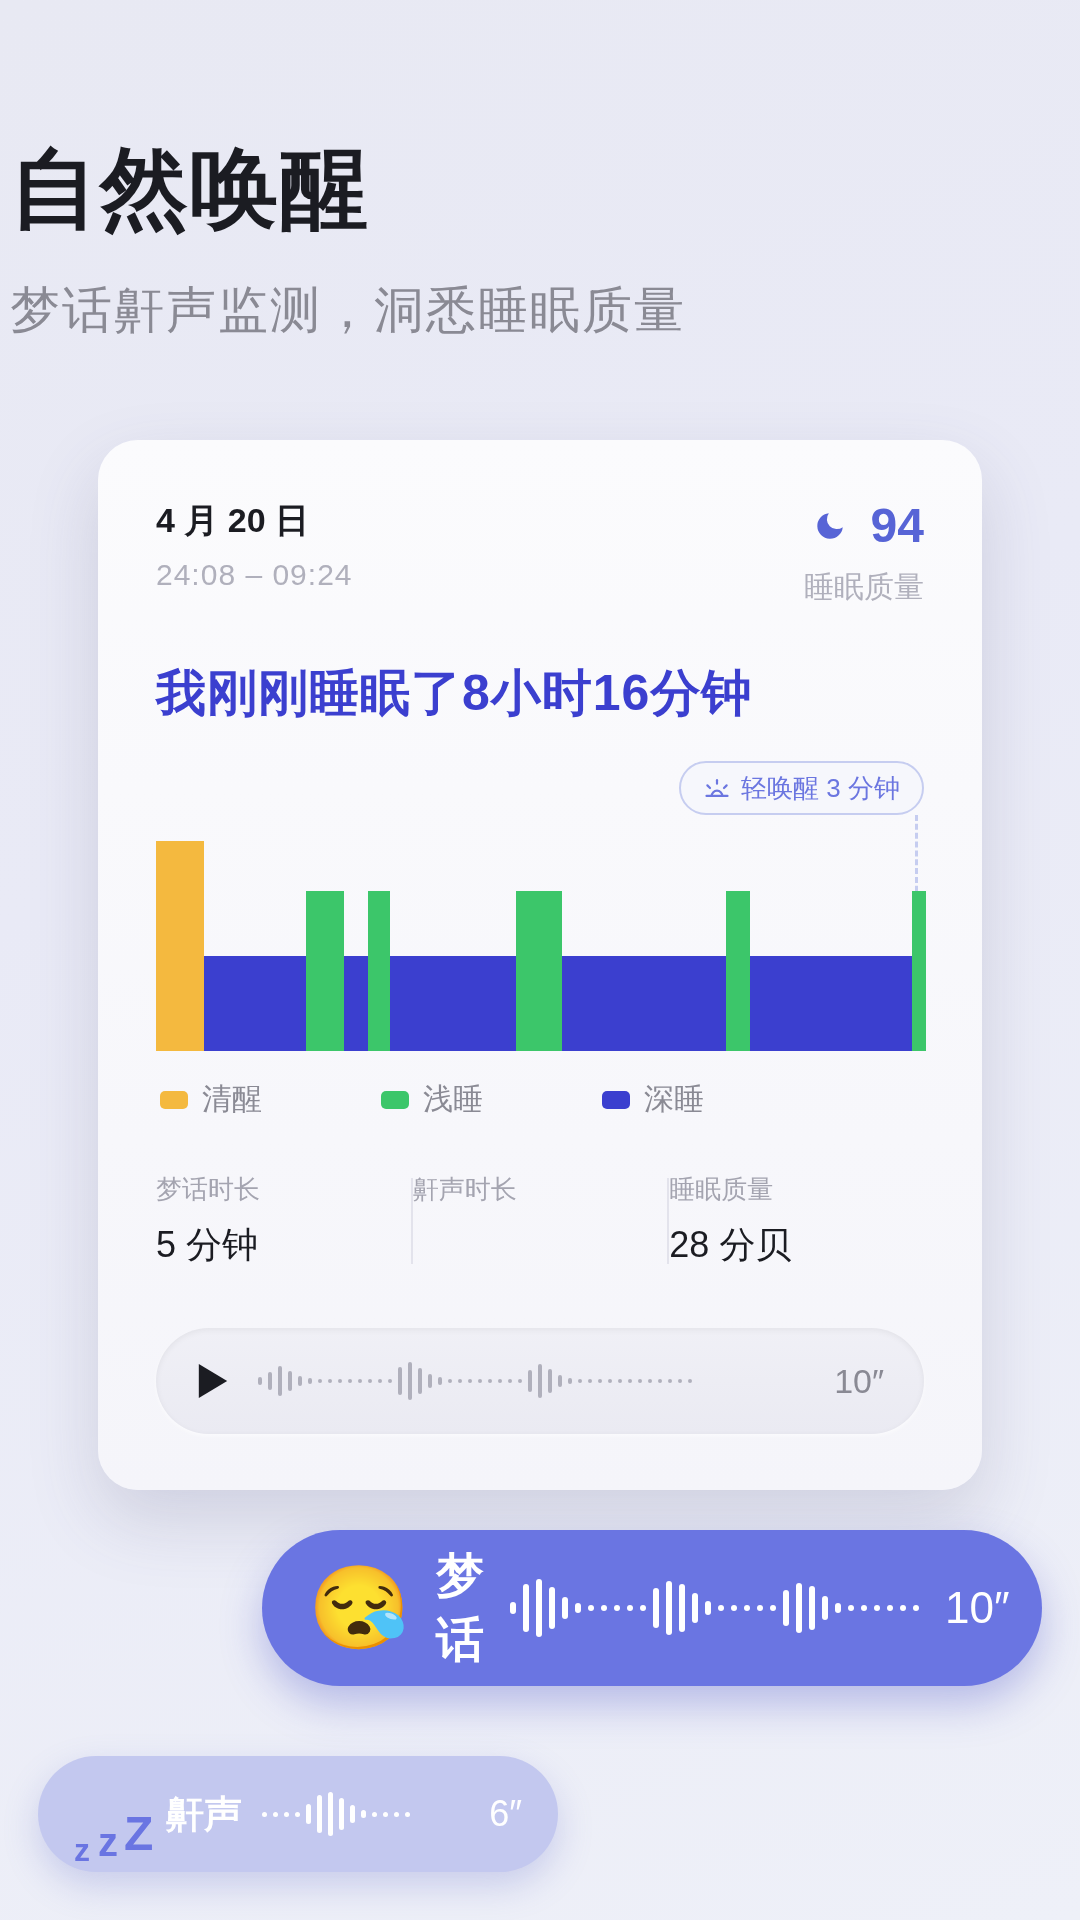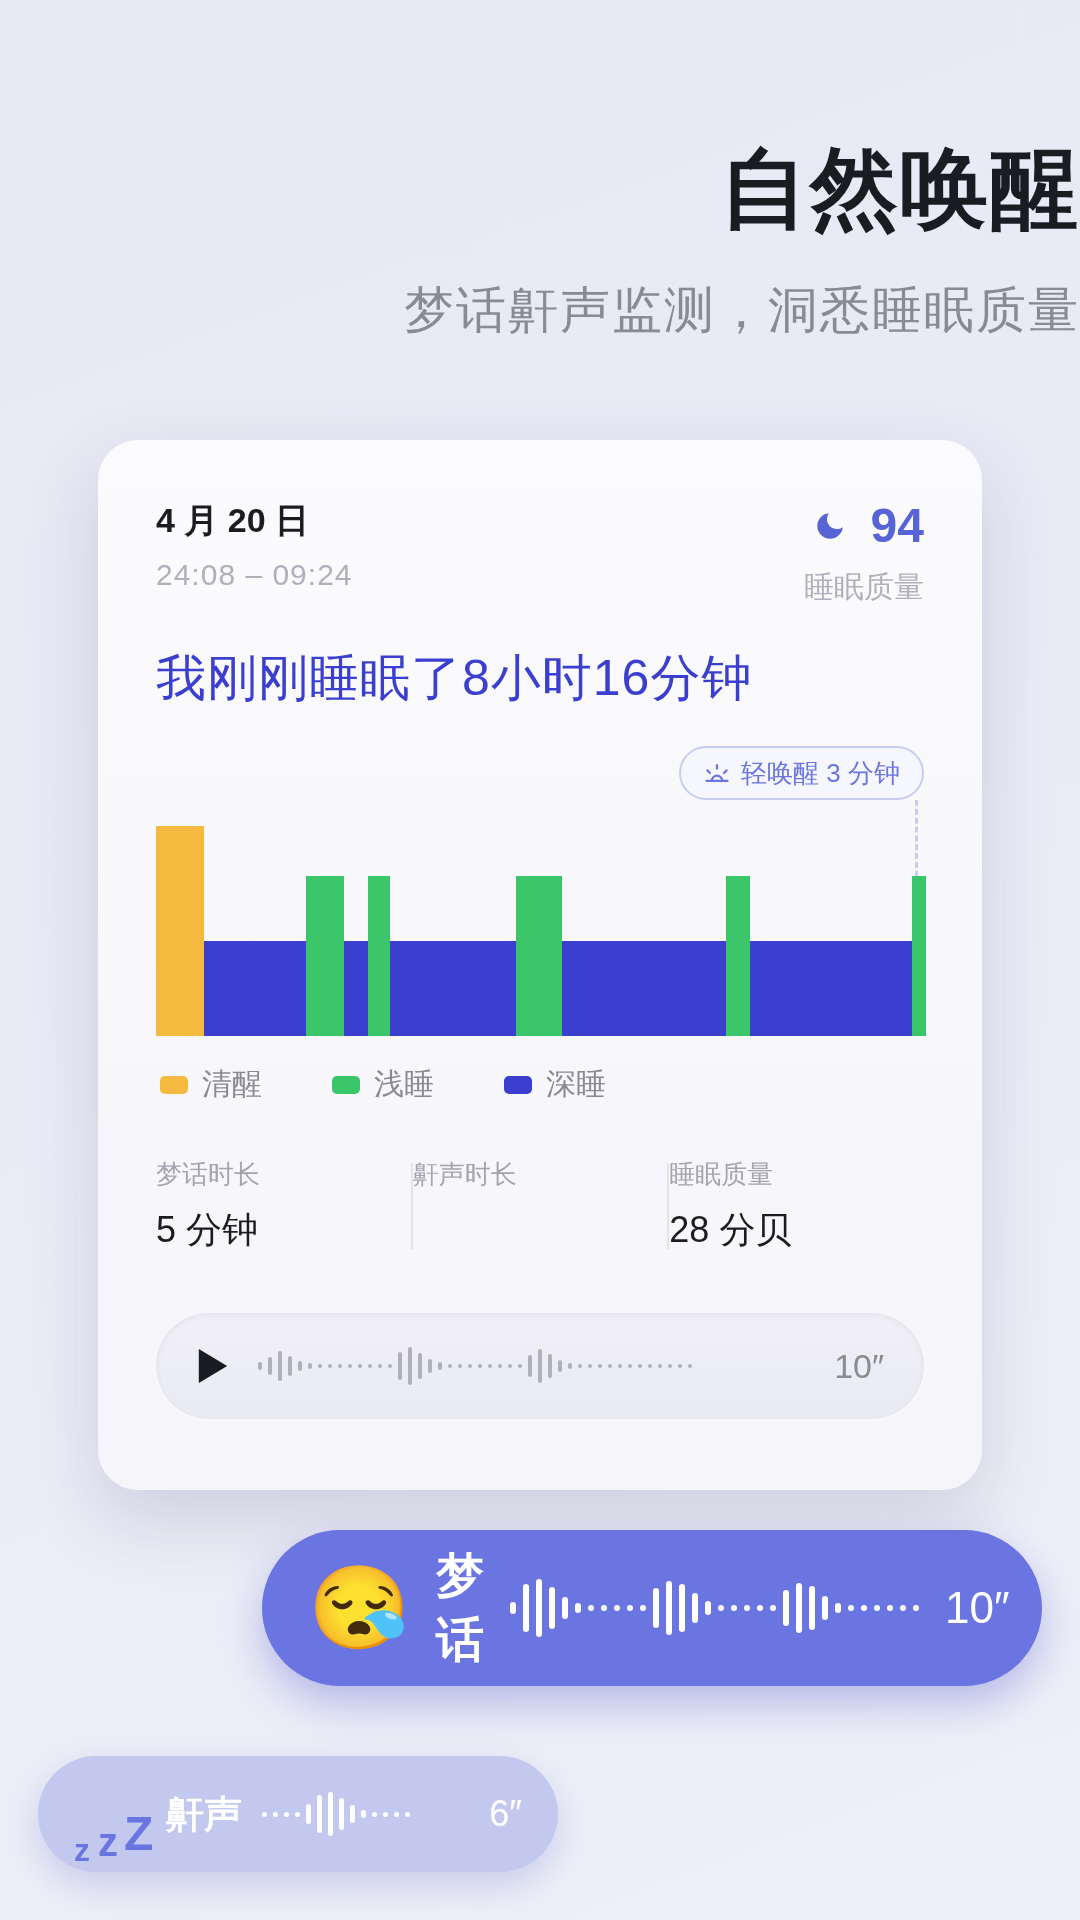--- a/index.html
+++ b/index.html
@@ -5,21 +5,21 @@
   * { box-sizing: border-box; margin: 0; padding: 0; }
   html, body { width: 1080px; height: 1920px; }
   body {
     font-family: -apple-system, "PingFang SC", "Helvetica Neue", Arial, sans-serif;
     background: linear-gradient(160deg, #e8e9f3 0%, #e9eaf6 40%, #eef0f8 100%);
     overflow: hidden;
     position: relative;
   }
 
   
-  .hero { text-align: right; padding-top: 130px; padding-left: 10px; }
+  .hero { text-align: left; padding-top: 130px; padding-left: 10px; }
   .hero-title {
     font-size: 88px;
     font-weight: 700;
     color: #1b1c22;
     letter-spacing: 2px;
   }
   .hero-sub {
     margin-top: 28px;
     font-size: 50px;
     font-weight: 400;
@@ -46,23 +46,23 @@
   .card-score {
     font-size: 48px;
     font-weight: 600;
     color: #5764d6;
     display: flex; align-items: center; justify-content: flex-end; gap: 24px;
   }
   .moon-icon { width: 34px; height: 34px; }
   .card-score-label { margin-top: 14px; font-size: 30px; color: #b0b0bc; }
 
   .headline {
-    margin-top: 37px;
+    margin-top: 52px;
     font-size: 50px;
-    font-weight: 400;
+    font-weight: 700;
     color: #3b3fcf;
     letter-spacing: 1px;
   }
 
   
   .chart-wrap { position: relative; margin-top: 34px; height: 290px; }
   .wake-pill {
     position: absolute;
     right: 0; top: 0;
     height: 54px;
@@ -98,21 +98,21 @@
   .bar { position: relative; z-index: 2; }
   .bar.awake { background: #f4b93f; }
   .bar.light { background: #3cc66a; }
 
   
   .bar { position: absolute; bottom: 0; }
 
   .legend {
     margin-top: 28px;
     display: flex;
-    gap: 70px;
+    gap: 119px;
     padding-left: 4px;
     font-size: 30px;
     color: #8a8a94;
   }
   .legend-item { display: flex; align-items: center; gap: 14px; }
   .swatch { width: 28px; height: 18px; border-radius: 5px; }
   .swatch.awake { background: #f4b93f; }
   .swatch.light { background: #3cc66a; }
   .swatch.deep  { background: #3b3fcf; }
 

